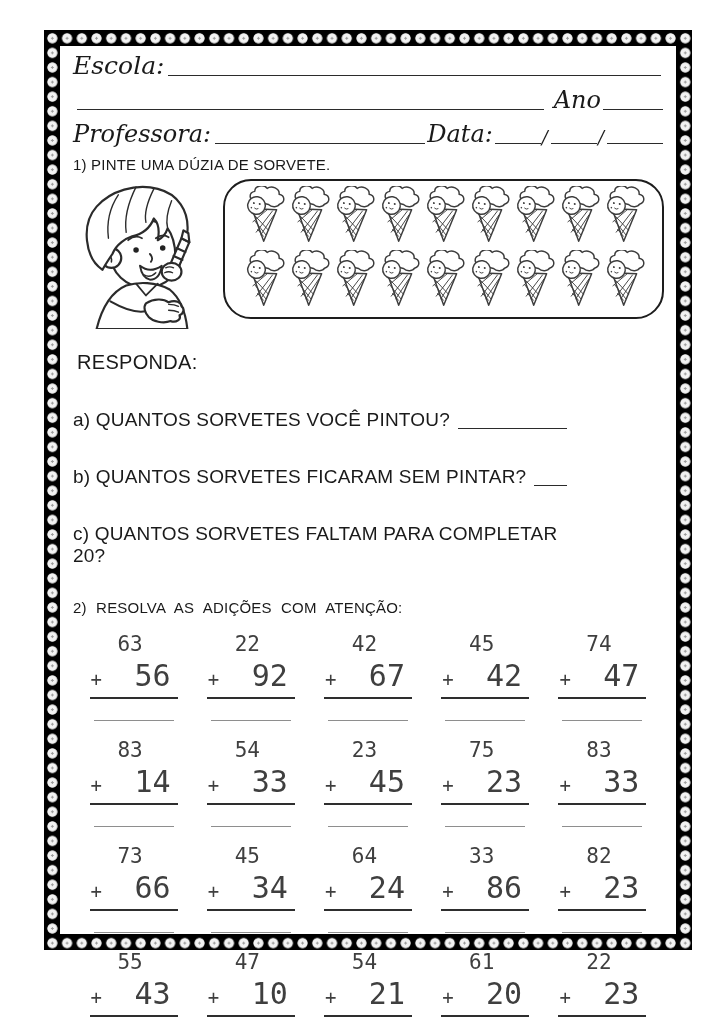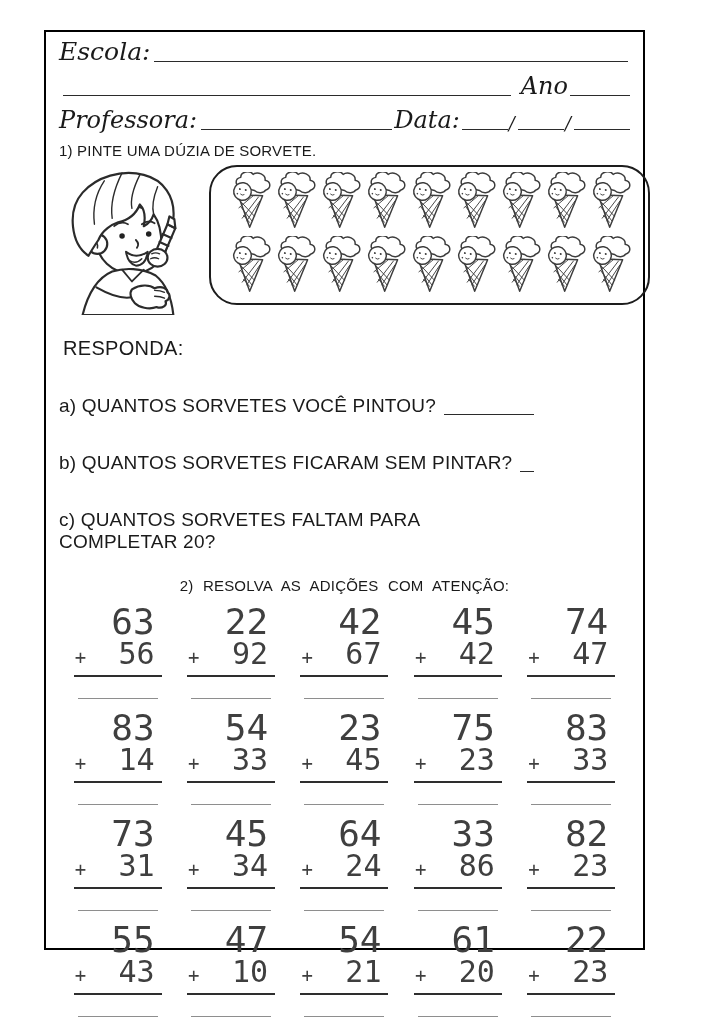--- a/index.html
+++ b/index.html
@@ -4,25 +4,26 @@
 <style>
   html,body { margin:0; padding:0; }
   body {
     width:724px; height:1024px; position:relative;
     background:#ffffff; overflow:hidden;
     font-family:"Liberation Sans", sans-serif;
     color:#1a1a1a;
   }
   
   .sheet {
-    position:absolute; left:44px; top:30px; width:601px; height:920px;
+    position:absolute; left:44px; top:30px; width:648px; height:920px;
     box-sizing:border-box; border:1px solid #000;
     background-color:#000;
     background-image:radial-gradient(circle, #9a9a9a 0 1.2px, #f2f2f2 1.2px 4.7px, rgba(0,0,0,0) 5.4px);
     background-size:14.72px 14.6px;
+    padding:14px;
   }
   .content {
     box-sizing:border-box; width:100%; height:100%;
     background:#fff; border:1px solid #000;
     padding:4px 13px 0 13px;
     display:flex; flex-direction:column;
   }
   
   .hline { display:flex; align-items:flex-end; margin-top:6px; }
   .hline.first { margin-top:2px; }
@@ -32,42 +33,42 @@
   }
   .script.big { font-size:25px; }
   .blank { border-bottom:1.5px solid #2b2b2b; height:10px; display:inline-block; }
   .fill { flex:1 1 auto; margin:0 2px 4px 4px; }
   .short { margin:0 0 4px 2px; }
   .w60 { width:60px; } .w46 { width:46px; } .w56 { width:56px; }
   .ano-lbl { margin-left:8px; }
   .slash { font-family:"DejaVu Serif", serif; font-style:italic; font-size:18px; margin:0 1px; }
   
   .q-title { font-size:15px; margin-top:8px; letter-spacing:0.2px; }
-  .q-title.spaced { word-spacing:5px; margin-top:24px;text-align:center; }
+  .q-title.spaced { word-spacing:5px; margin-top:32px; }
   .responda { font-size:20px; margin-top:22px; padding-left:4px; letter-spacing:0.3px; }
   .q-line { display:flex; align-items:flex-end; margin-top:35px; font-size:19px; letter-spacing:0.2px; }
   .q-line .qblank { flex:1 1 auto; margin:0 96px 2px 8px; border-bottom:1.4px solid #2b2b2b; height:8px; }
   
   .illu-row { display:flex; align-items:flex-start; margin-top:6px; height:150px; }
   .child-svg { width:152px; height:150px; flex:0 0 auto; margin-left:-8px; }
   .icebox {
     flex:1 1 auto; margin-left:6px; height:140px; box-sizing:border-box;
     border:2.5px solid #1d1d1d; border-radius:28px;
     padding:5px 16px 3px 16px;
     display:flex; flex-direction:column; justify-content:space-between;
   }
   .ice-row { display:flex; justify-content:space-between; height:64px; }
   .ice-row svg { width:45px; height:63px; }
   
   .grid {
     display:grid; grid-template-columns:repeat(5,1fr);
     margin:12px 2px 0 2px; row-gap:13px;
   }
   .prob { width:88px; margin:0 auto; font-family:"DejaVu Sans Mono", monospace; color:#3f3f3f; }
-  .p-top { font-size:36px; line-height:32px; text-align:right; padding-right:7px; }
+  .p-top { font-size:21px; line-height:32px; text-align:center; padding-right:7px; }
   .p-bot {
     display:flex; justify-content:space-between; align-items:baseline;
     border-bottom:2.5px solid #2e2e2e; padding:0 7px 3px 1px; margin-top:1px;
     font-size:30px; line-height:30px;
   }
   .p-bot .plus { font-size:19px; }
   .p-ans { width:80px; margin:21px auto 0 auto; border-bottom:1.6px solid #8e8e8e; height:0; }
   svg .ln { fill:none; }
 </style>
 </head>
@@ -595,21 +596,21 @@
             <span class="plus">+</span>
             <span>33</span>
           </div>
         <div class="p-ans"></div>
       </div>
 
       <div class="prob">
         <div class="p-top">73</div>
         <div class="p-bot">
             <span class="plus">+</span>
-            <span>31</span>
+            <span>66</span>
           </div>
         <div class="p-ans"></div>
       </div>
       <div class="prob">
         <div class="p-top">45</div>
         <div class="p-bot">
             <span class="plus">+</span>
             <span>34</span>
           </div>
         <div class="p-ans"></div>

